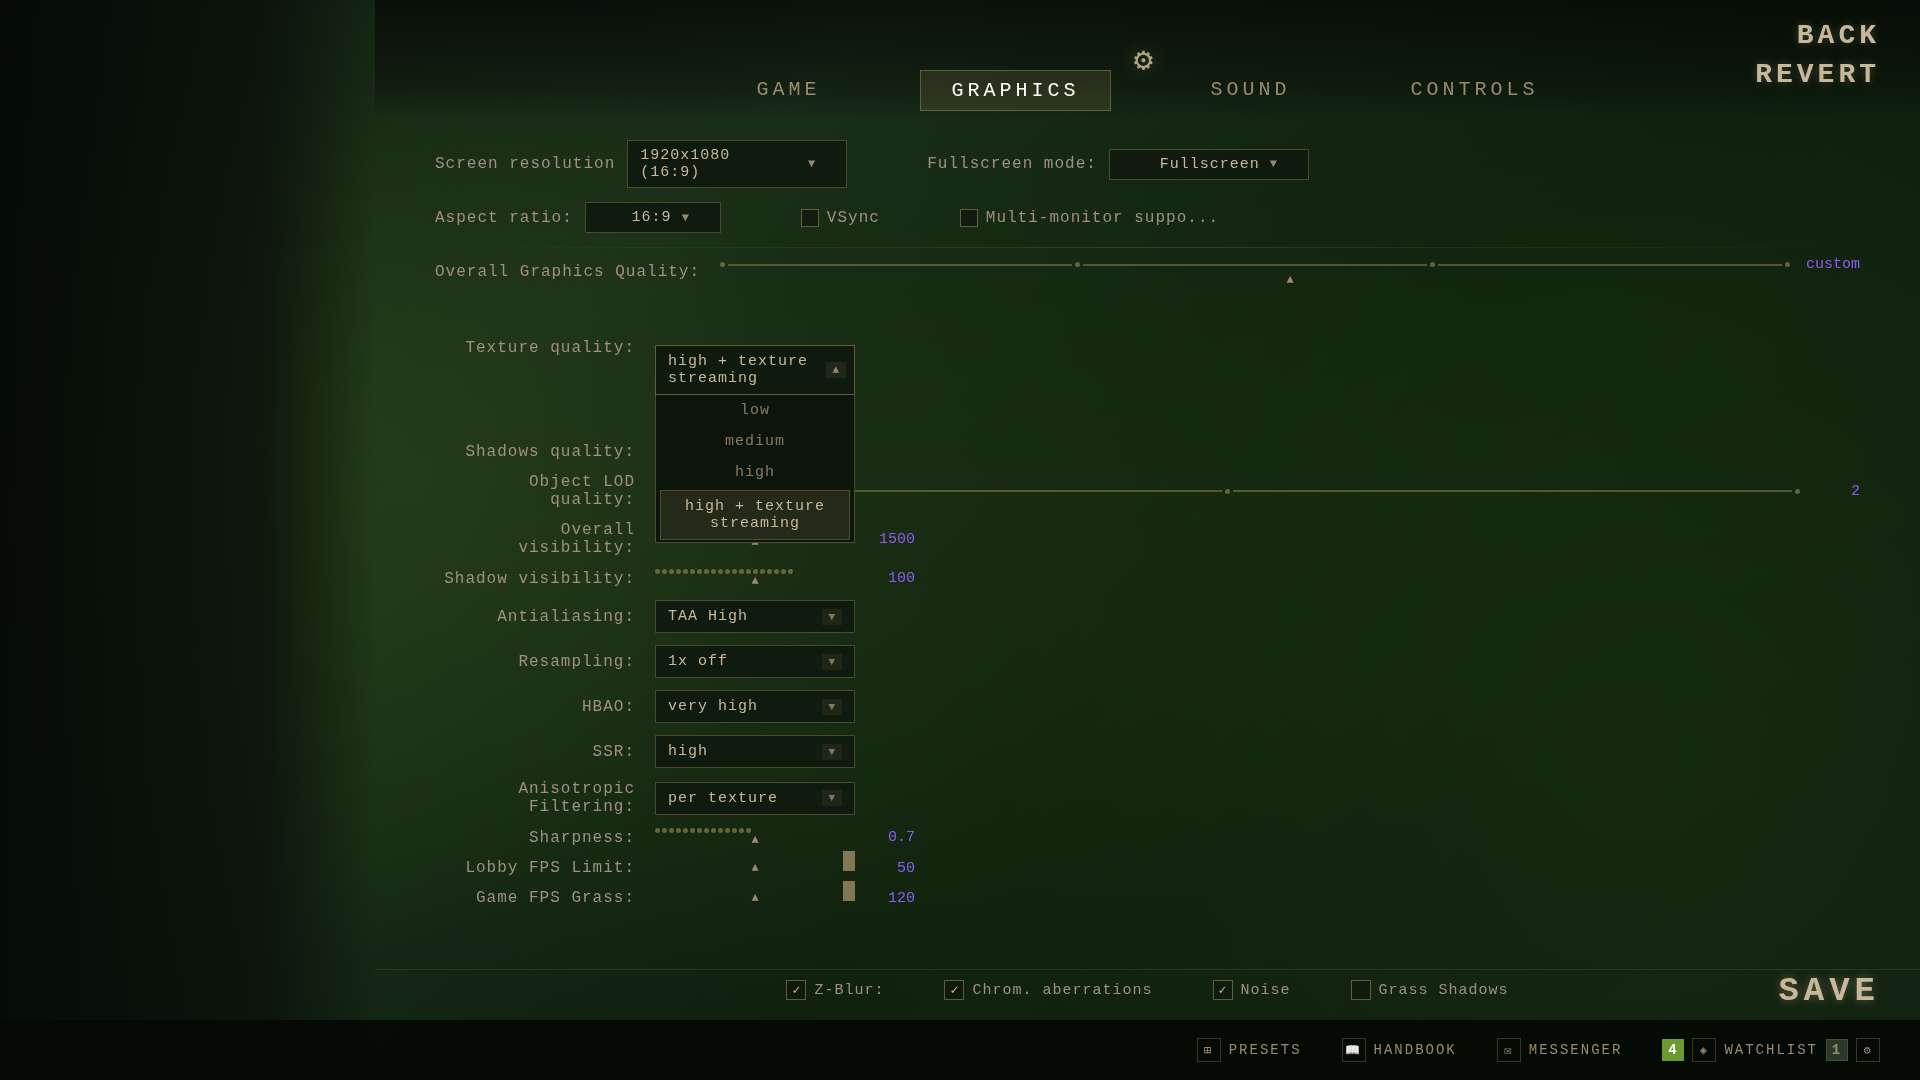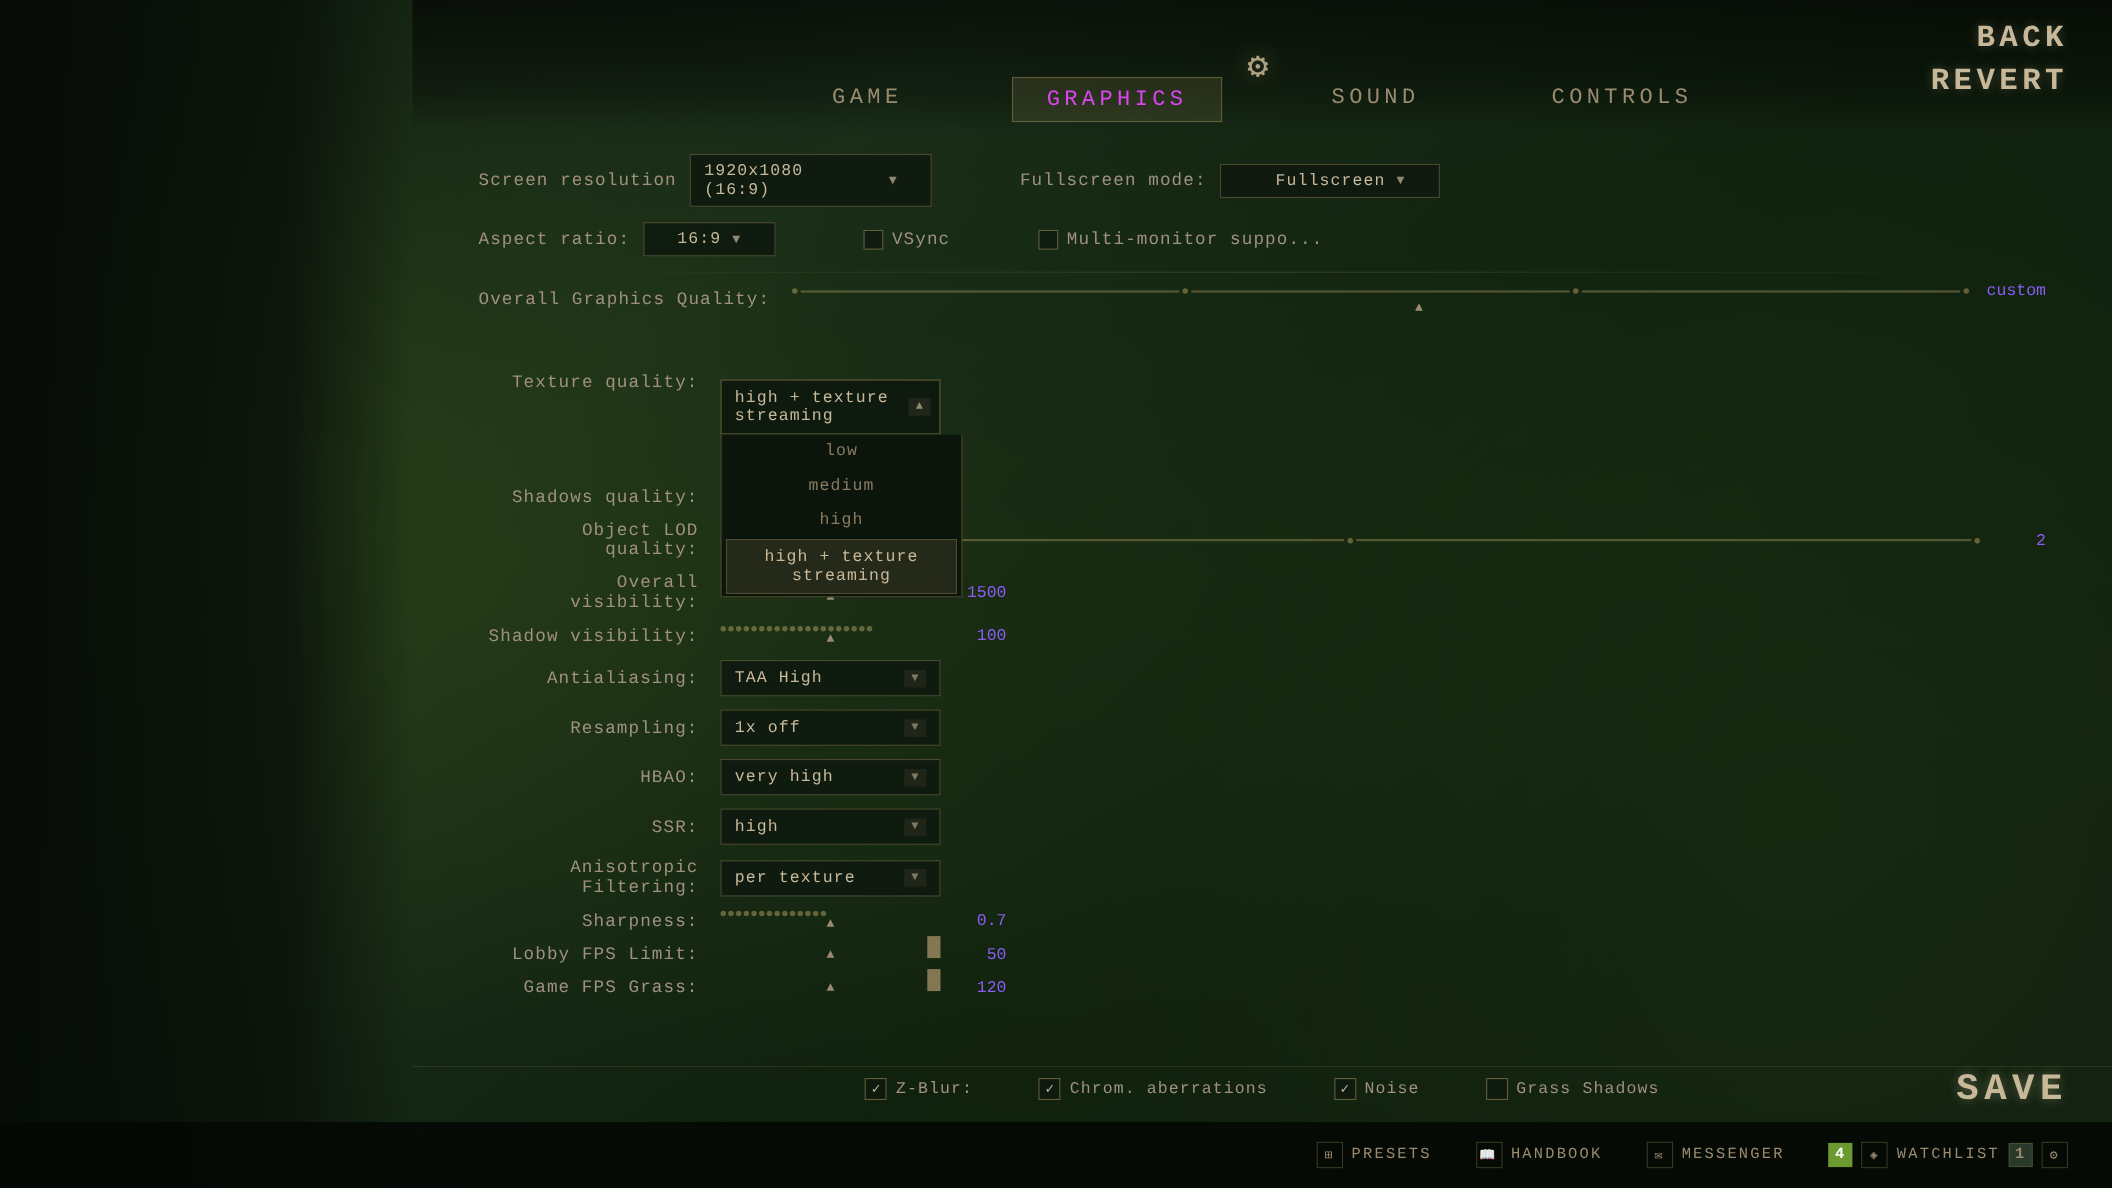--- a/index.html
+++ b/index.html
@@ -106,21 +106,21 @@
     .nav-tab {
       color: #9a8a70;
       font-size: 20px;
       letter-spacing: 4px;
       cursor: pointer;
       padding: 8px 20px;
       text-transform: uppercase;
     }
 
     .nav-tab.active {
-      color: #d946ef;
+      color: #ffffff;
       background: rgba(180,160,100,0.15);
       border: 1px solid rgba(180,160,100,0.4);
       padding: 8px 30px;
     }
 
     
     .settings-content {
       position: absolute;
       top: 120px;
       left: 375px;
@@ -166,21 +166,21 @@
     }
 
     .dropdown-arrow {
       margin-left: 10px;
       opacity: 0.7;
       font-size: 12px;
     }
 
     .dropdown-resolution { width: 220px; }
     .dropdown-fullscreen { width: 200px; }
-    .dropdown-aspect { width: 120px; }
+    .dropdown-aspect { width: 136px; }
 
     .checkbox-group {
       display: flex;
       align-items: center;
       gap: 8px;
     }
 
     .checkbox {
       width: 18px;
       height: 18px;
@@ -281,21 +281,21 @@
       display: flex;
       align-items: center;
       justify-content: space-between;
       letter-spacing: 1px;
     }
 
     .texture-dropdown-list {
       position: absolute;
       top: 100%;
       left: 0;
-      width: 220px;
+      width: 200px;
       background: rgba(12,20,12,0.98);
       border: 1px solid rgba(180,160,100,0.4);
       border-top: none;
       z-index: 100;
     }
 
     .texture-option {
       padding: 7px 12px;
       font-size: 15px;
       color: #8a7a60;

